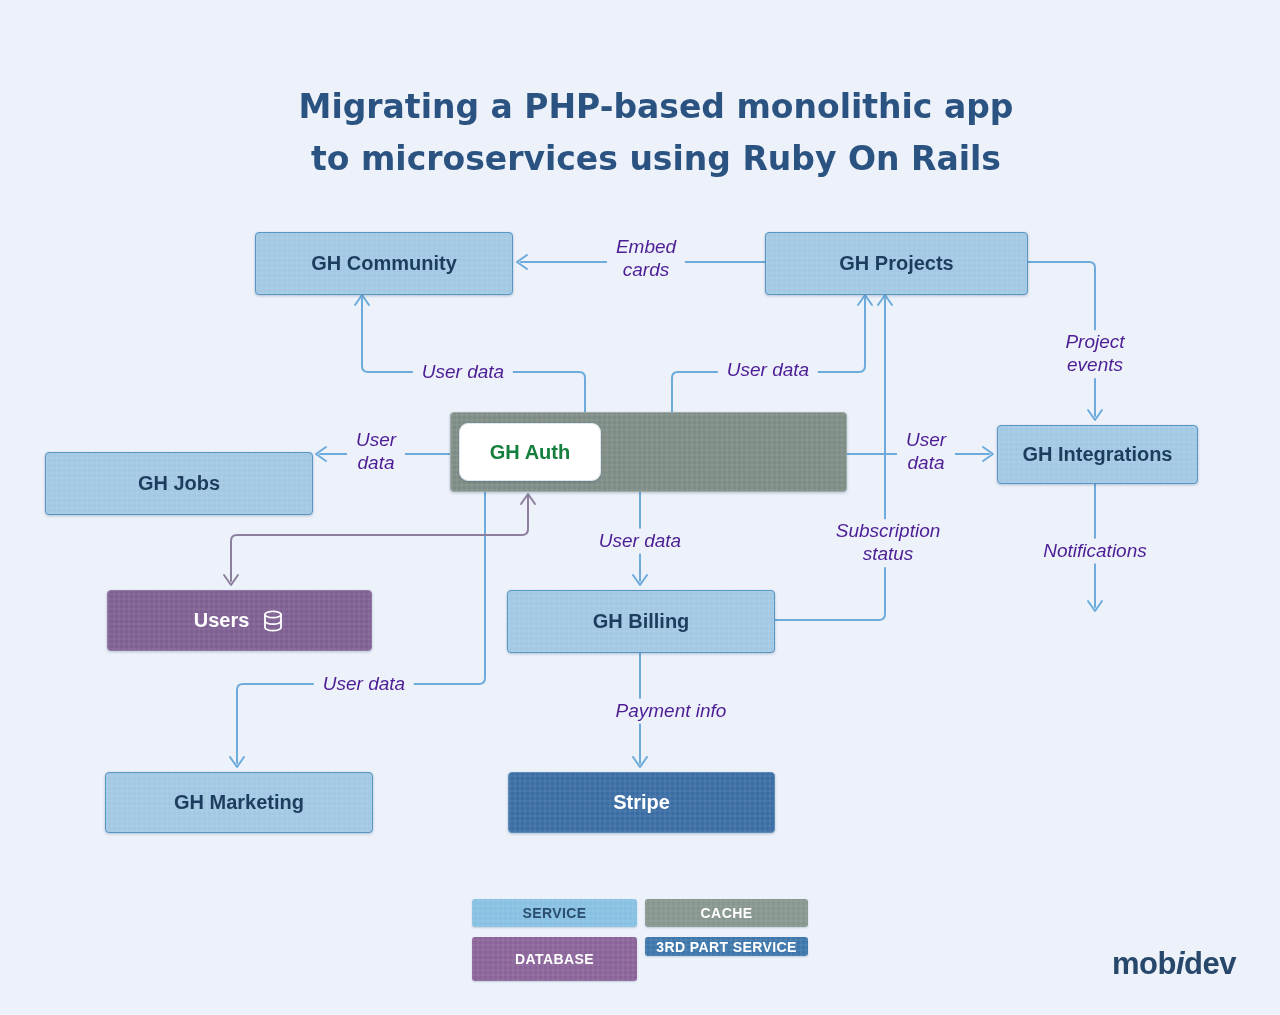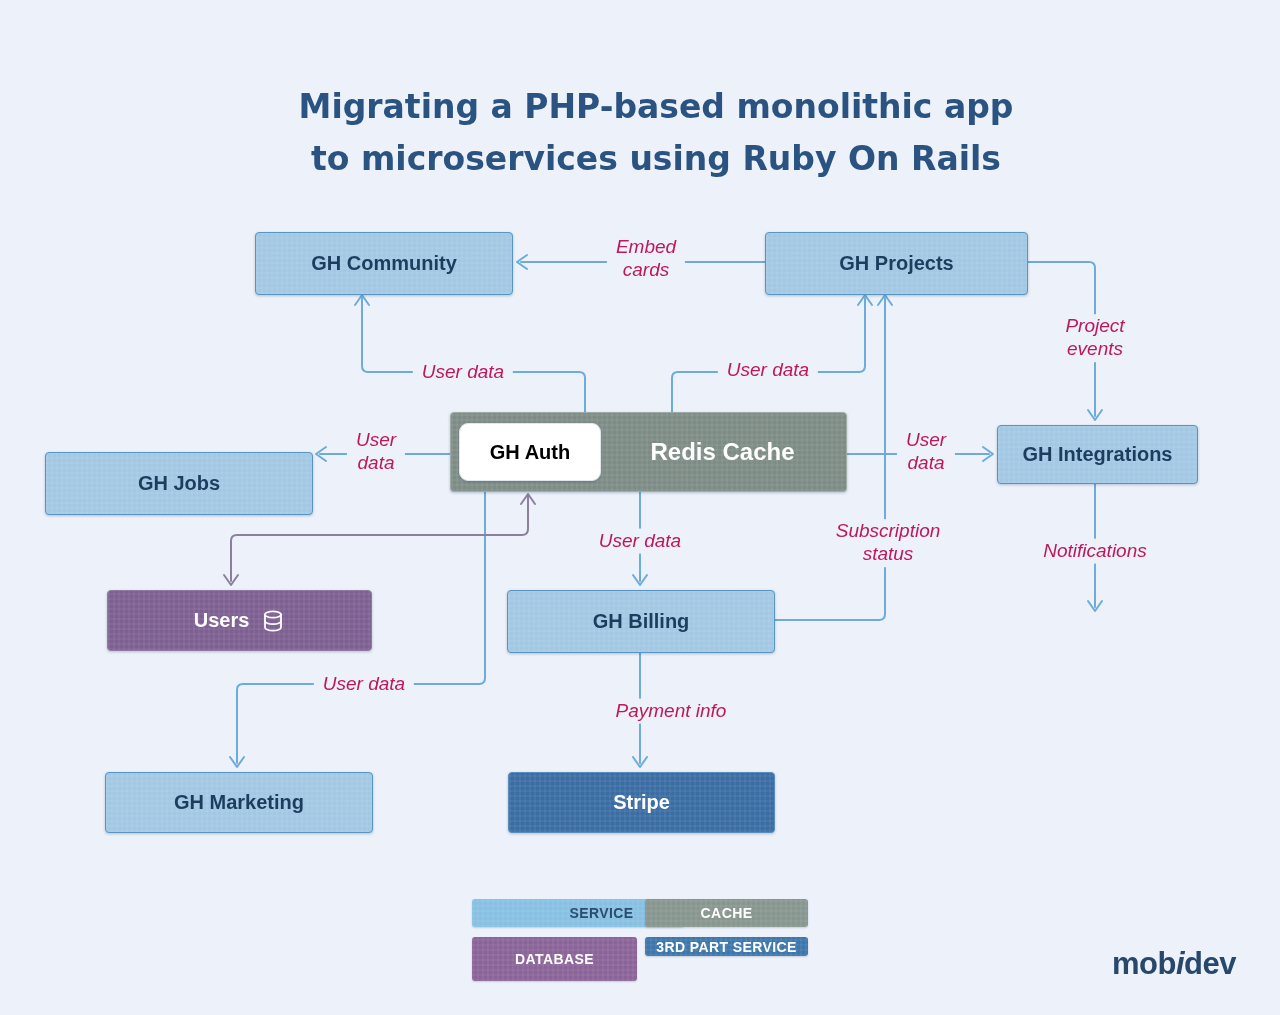--- a/index.html
+++ b/index.html
@@ -22,40 +22,40 @@
       repeating-linear-gradient(0deg, rgba(255,255,255,.05) 0 2px, transparent 2px 5px),
       repeating-linear-gradient(90deg, rgba(255,255,255,.05) 0 2px, transparent 2px 5px);
   }
   .service{background-color:#a3c8e4;border:1px solid #5795c5;color:#1d3d5e;}
   .cache{background-color:#7e8c86;border:1px solid #9fada6;color:#fff;}
   .cache .cache-label{flex:1;margin-left:148px;text-align:center;font-size:24px;font-weight:600;}
   .auth-box{
     position:absolute;left:8px;top:10px;width:140px;height:56px;
     background:#fff;border:1px solid #dfe6ee;border-radius:9px;
     display:flex;align-items:center;justify-content:center;
-    color:#000000;font-size:20px;font-weight:700;
+    color:#15803d;font-size:20px;font-weight:700;
     box-shadow:0 1px 2px rgba(30,60,100,.25);
   }
   .database{background-color:#7d5f92;border:1px solid #9579a5;color:#fff;gap:12px;}
   .third{background-color:#3a6da3;border:1px solid #5b8cba;color:#fff;}
   .multiline{white-space:pre-line;text-align:center;line-height:1.55;}
   .edge-label{
     position:absolute;transform:translate(-50%,-50%);
-    font-style:italic;font-size:19px;line-height:1.2;color:#be185d;
+    font-style:italic;font-size:19px;line-height:1.2;color:#4c1d95;
     background:#edf2fa;padding:1px 9px;text-align:center;white-space:pre-line;
   }
   .legend-item{
     position:absolute;display:flex;align-items:center;justify-content:center;
     font-size:14px;font-weight:600;letter-spacing:.4px;border-radius:3px;
     box-shadow:0 1px 2px rgba(30,60,100,.2);
     background-image:
       repeating-linear-gradient(0deg, rgba(255,255,255,.05) 0 2px, transparent 2px 5px),
       repeating-linear-gradient(90deg, rgba(255,255,255,.05) 0 2px, transparent 2px 5px);
   }
-  .l-service{background-color:#87c0e2;color:#2b4d6e;padding-left:47px;}
+  .l-service{background-color:#87c0e2;color:#2b4d6e;}
   .l-cache{background-color:#87968f;color:#fff;}
   .l-db{background-color:#8a6399;color:#fff;}
   .l-3rd{background-color:#3d76aa;color:#fff;}
   .logo{
     position:absolute;left:1112px;top:946px;
     font-size:31px;font-weight:800;color:#27476b;letter-spacing:-.5px;
     font-family:Liberation Sans, sans-serif;
   }
   .logo .slant{font-style:italic;}
 </style>
@@ -119,21 +119,20 @@
   </div>
 
   <div class="node service" style="left:45px;top:452px;width:266px;height:61px;">
     <span>GH Jobs</span>
   </div>
 
   <div class="node cache" style="left:450px;top:412px;width:395px;height:78px;">
     <div class="auth-box">
       <span>GH Auth</span>
     </div>
-    <span class="cache-label">Redis Cache</span>
   </div>
 
   <div class="node service" style="left:997px;top:425px;width:199px;height:57px;">
     <span>GH Integrations</span>
   </div>
 
   <div class="node database" style="left:107px;top:590px;width:263px;height:59px;">
     <span>Users</span>
     <svg width="24" height="24" viewBox="0 0 24 24" fill="none" stroke="#ffffff" stroke-width="1.8" stroke-linecap="round">
       <ellipse cx="12" cy="5.5" rx="8" ry="3.2"></ellipse>
@@ -156,21 +155,21 @@
   </div>
 
   <div class="edge-label" style="left:646px;top:259px;">Embed
 cards</div>
   <div class="edge-label" style="left:463px;top:372px;">User data</div>
   <div class="edge-label" style="left:768px;top:370px;">User data</div>
   <div class="edge-label" style="left:376px;top:452px;">User
 data</div>
   <div class="edge-label" style="left:926px;top:452px;">User
 data</div>
-  <div class="edge-label" style="left:1095px;top:338px;">Project
+  <div class="edge-label" style="left:1095px;top:354px;">Project
 events</div>
   <div class="edge-label" style="left:1095px;top:551px;">Notifications</div>
   <div class="edge-label" style="left:888px;top:543px;">Subscription
 status</div>
   <div class="edge-label" style="left:640px;top:541px;">User data</div>
   <div class="edge-label" style="left:671px;top:711px;">Payment info</div>
   <div class="edge-label" style="left:364px;top:684px;">User data</div>
 
   <div class="legend-item l-service" style="left:472px;top:899px;width:165px;height:28px;">SERVICE</div>
   <div class="legend-item l-cache" style="left:645px;top:899px;width:163px;height:28px;">CACHE</div>

